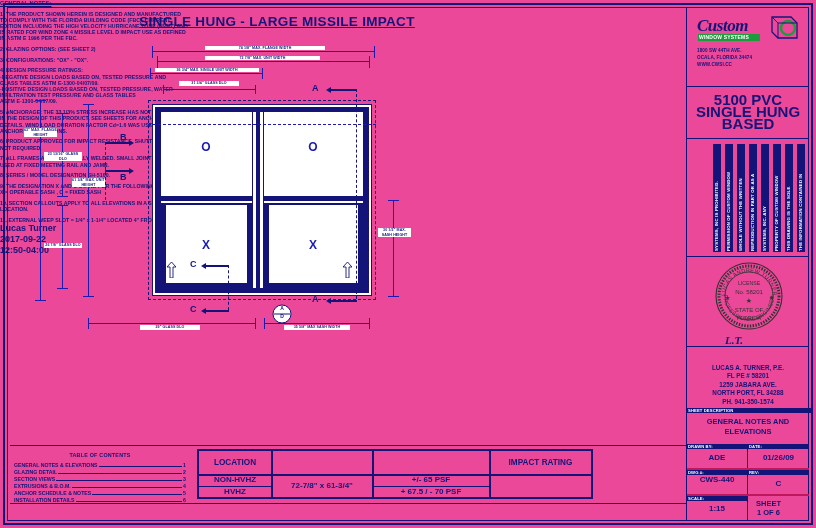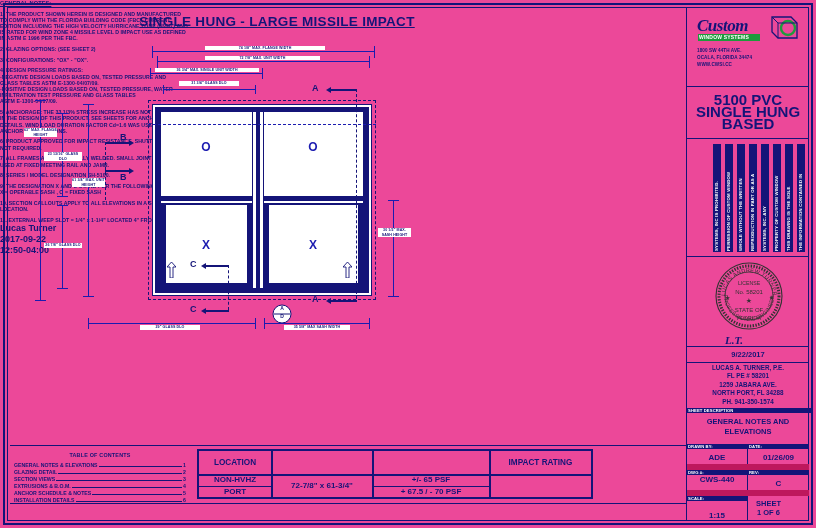--- a/index.html
+++ b/index.html
@@ -69,21 +69,21 @@
      display:flex;align-items:center;justify-content:center;}
   #dateBox .tbval{font-size:7.5px;}
 
   #engBox{position:absolute;left:0;top:354px;width:122px;height:46px;border-bottom:1px solid #141478;
      display:flex;flex-direction:column;align-items:center;justify-content:center;}
   .engline{font-size:6.3px;font-weight:bold;color:#141478;line-height:8.4px;text-align:center;}
 
   #descBox{position:absolute;left:0;top:400px;width:122px;height:36px;border-bottom:1px solid #141478;}
   #descBox .tbval{font-size:7.5px;line-height:10px;padding-top:9px;}
 
-  .gridrow{position:absolute;left:0;width:122px;border-bottom:6px solid #be185d;box-sizing:border-box;}
+  .gridrow{position:absolute;left:0;width:122px;border-bottom:2px solid #be185d;box-sizing:border-box;}
   .gridhalf{position:absolute;top:0;height:100%;box-sizing:border-box;}
 
   
   #toc{position:absolute;left:14px;top:452px;width:172px;}
   #tocTitle{font-size:5.4px;font-weight:bold;color:#141478;text-align:center;letter-spacing:.2px;}
   .tocrow{position:relative;font-size:5.2px;font-weight:bold;color:#141478;line-height:7px;
      display:flex;align-items:baseline;}
   .tocname{white-space:nowrap;}
   .tocdots{flex:1;border-bottom:1px solid #141478;margin:0 1px 1.5px 1px;}
   .tocnum{}
@@ -341,23 +341,20 @@
         <text x="36" y="34" font-size="6" fill="#333" text-anchor="middle" font-family="Liberation Sans, sans-serif">No. 58201</text>
         <text x="36" y="43" font-size="7" fill="#333" text-anchor="middle">★</text>
         <text x="36" y="52" font-size="6" fill="#333" text-anchor="middle" font-family="Liberation Sans, sans-serif">STATE OF</text>
         <text x="36" y="60" font-size="5.6" fill="#333" text-anchor="middle" font-family="Liberation Sans, sans-serif">FLORIDA</text>
         <text x="12" y="40" font-size="6" fill="#333">★</text>
         <text x="56" y="40" font-size="6" fill="#333">★</text>
       </svg>
       <div id="sigMark">L.T.</div>
     </div>
 
-    <div id="dateBox">
-      <div class="tbval">9/22/2017</div>
-    </div>
 
     <div id="engBox">
       <div class="engline">LUCAS A. TURNER, P.E.</div>
       <div class="engline">FL PE # 58201</div>
       <div class="engline">1259 JABARA AVE.</div>
       <div class="engline">NORTH PORT, FL 34288</div>
       <div class="engline">PH. 941-350-1574</div>
     </div>
 
     <div id="descBox">
@@ -384,21 +381,21 @@
       </div>
       <div class="gridhalf" style="left:61px;width:61px;">
         <span class="tblabel" style="display:block;">REV:</span>
         <div class="tbval" style="padding-top:4px;">C</div>
       </div>
     </div>
 
     <div class="gridrow" style="top:488px;height:24px;border-bottom:none;">
       <div class="gridhalf" style="left:0;width:61px;border-right:1px solid #141478;">
         <span class="tblabel" style="display:block;">SCALE:</span>
-        <div class="tbval" style="padding-top:10px;">1:15</div>
+        <div class="tbval" style="padding-top:3px;">1:15</div>
       </div>
       <div class="gridhalf" style="left:51px;width:61px;">
         <div class="tbval" style="font-size:7.5px;padding-top:3px;">SHEET</div>
         <div class="tbval" style="font-size:7.5px;">1 OF 6</div>
       </div>
     </div>
   </div>
 
   <div id="toc">
     <div id="tocTitle">TABLE OF CONTENTS</div>
@@ -444,21 +441,21 @@
 
     <div class="hline" style="left:0;top:23px;width:392px;"></div>
 
     <div class="hline2" style="left:0;top:34.5px;width:72px;"></div>
     <div class="hline2" style="left:173px;top:34.5px;width:117px;"></div>
 
     <div class="th" style="left:0;top:0;width:72px;height:23px;">LOCATION</div>
     <div class="th" style="left:291.5px;top:0;width:100px;height:23px;">IMPACT RATING</div>
 
     <div class="td" style="left:0;top:23px;width:72px;height:11.5px;">NON-HVHZ</div>
-    <div class="td" style="left:0;top:34.5px;width:72px;height:11.5px;">PORT</div>
+    <div class="td" style="left:0;top:34.5px;width:72px;height:11.5px;">HVHZ</div>
     <div class="td" style="left:73.5px;top:23px;width:99px;height:23px;">72-7/8" x 61-3/4"</div>
     <div class="td" style="left:174.5px;top:23px;width:115px;height:11.5px;">+/- 65 PSF</div>
     <div class="td" style="left:174.5px;top:34.5px;width:115px;height:11.5px;">+ 67.5 / - 70 PSF</div>
   </div>
 
   <div style="position:absolute;left:10px;top:503px;width:676px;height:1px;background:#141478;"></div>
   <div style="position:absolute;left:10px;top:445px;width:676px;height:1px;background:#141478;"></div>
 
 </div>
 

